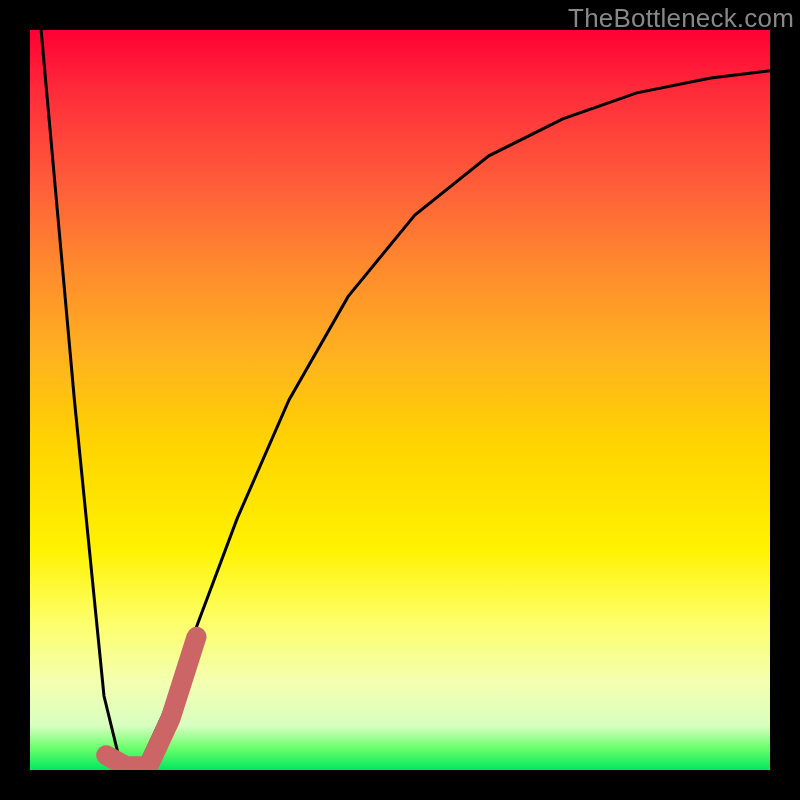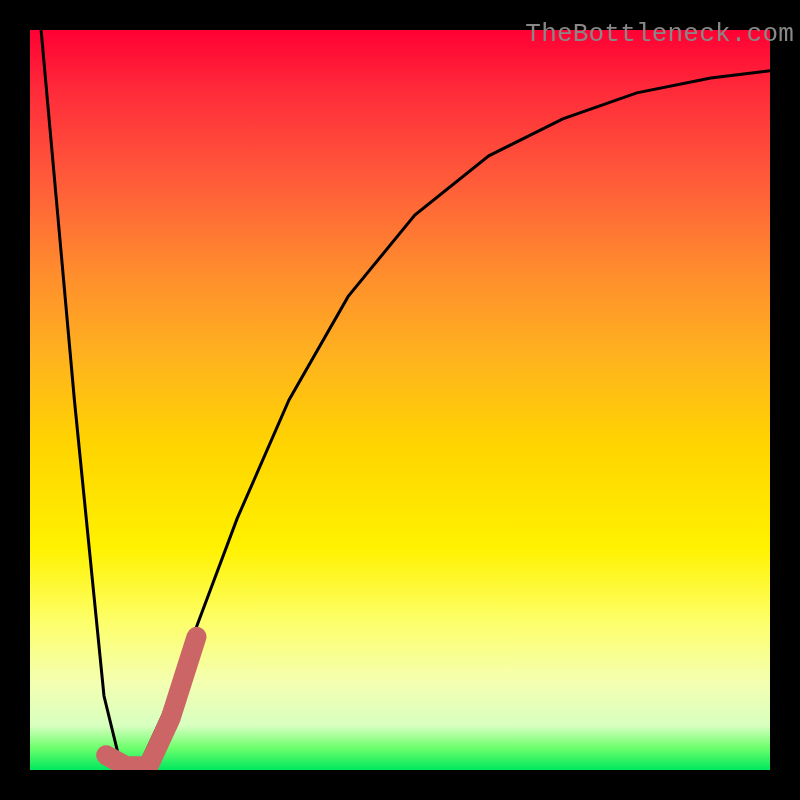--- a/index.html
+++ b/index.html
@@ -38,24 +38,24 @@
       #fff200 70%,
       #fdff6a 80%,
       #f4ffb0 88%,
       #d8ffc0 94%,
       #6dff6d 97%,
       #00e85e 100%
     );
   }
   .watermark {
     position: absolute;
-    top: 19px;
+    top: 3px;
     right: 6px;
     color: #888;
-    font-family: Liberation Mono, monospace;
+    font-family: Liberation Sans, sans-serif;
     font-size: 26px;
     letter-spacing: 0.2px;
     user-select: none;
   }
   svg.curves {
     position: absolute;
     left: 0; top: 0;
     width: 740px; height: 740px;
     overflow: visible;
   }

